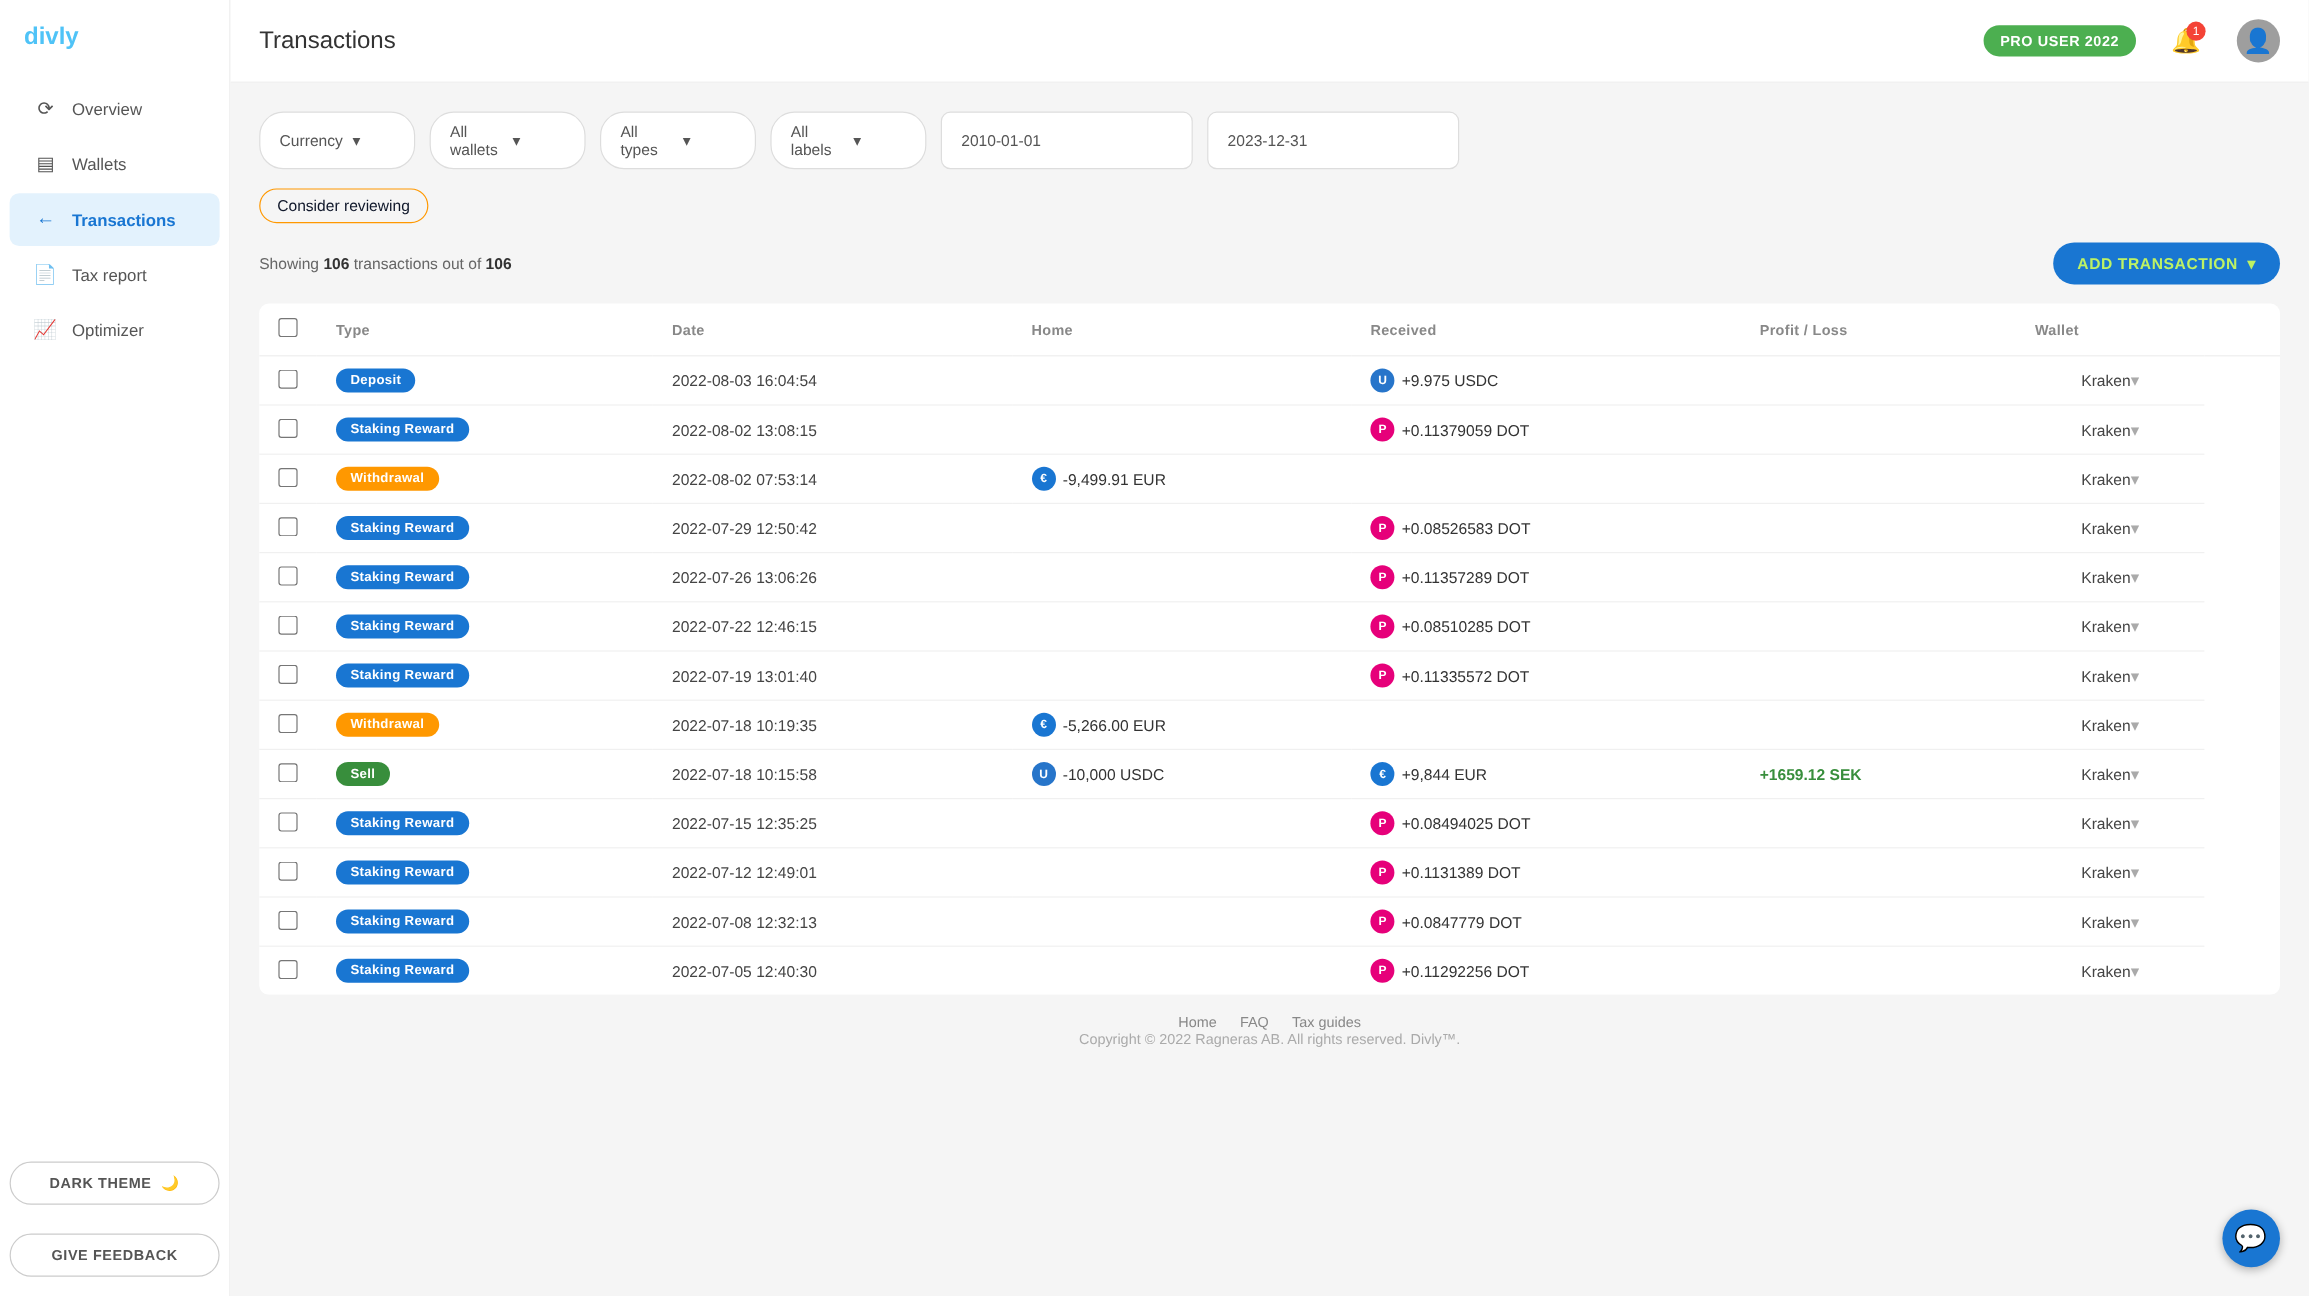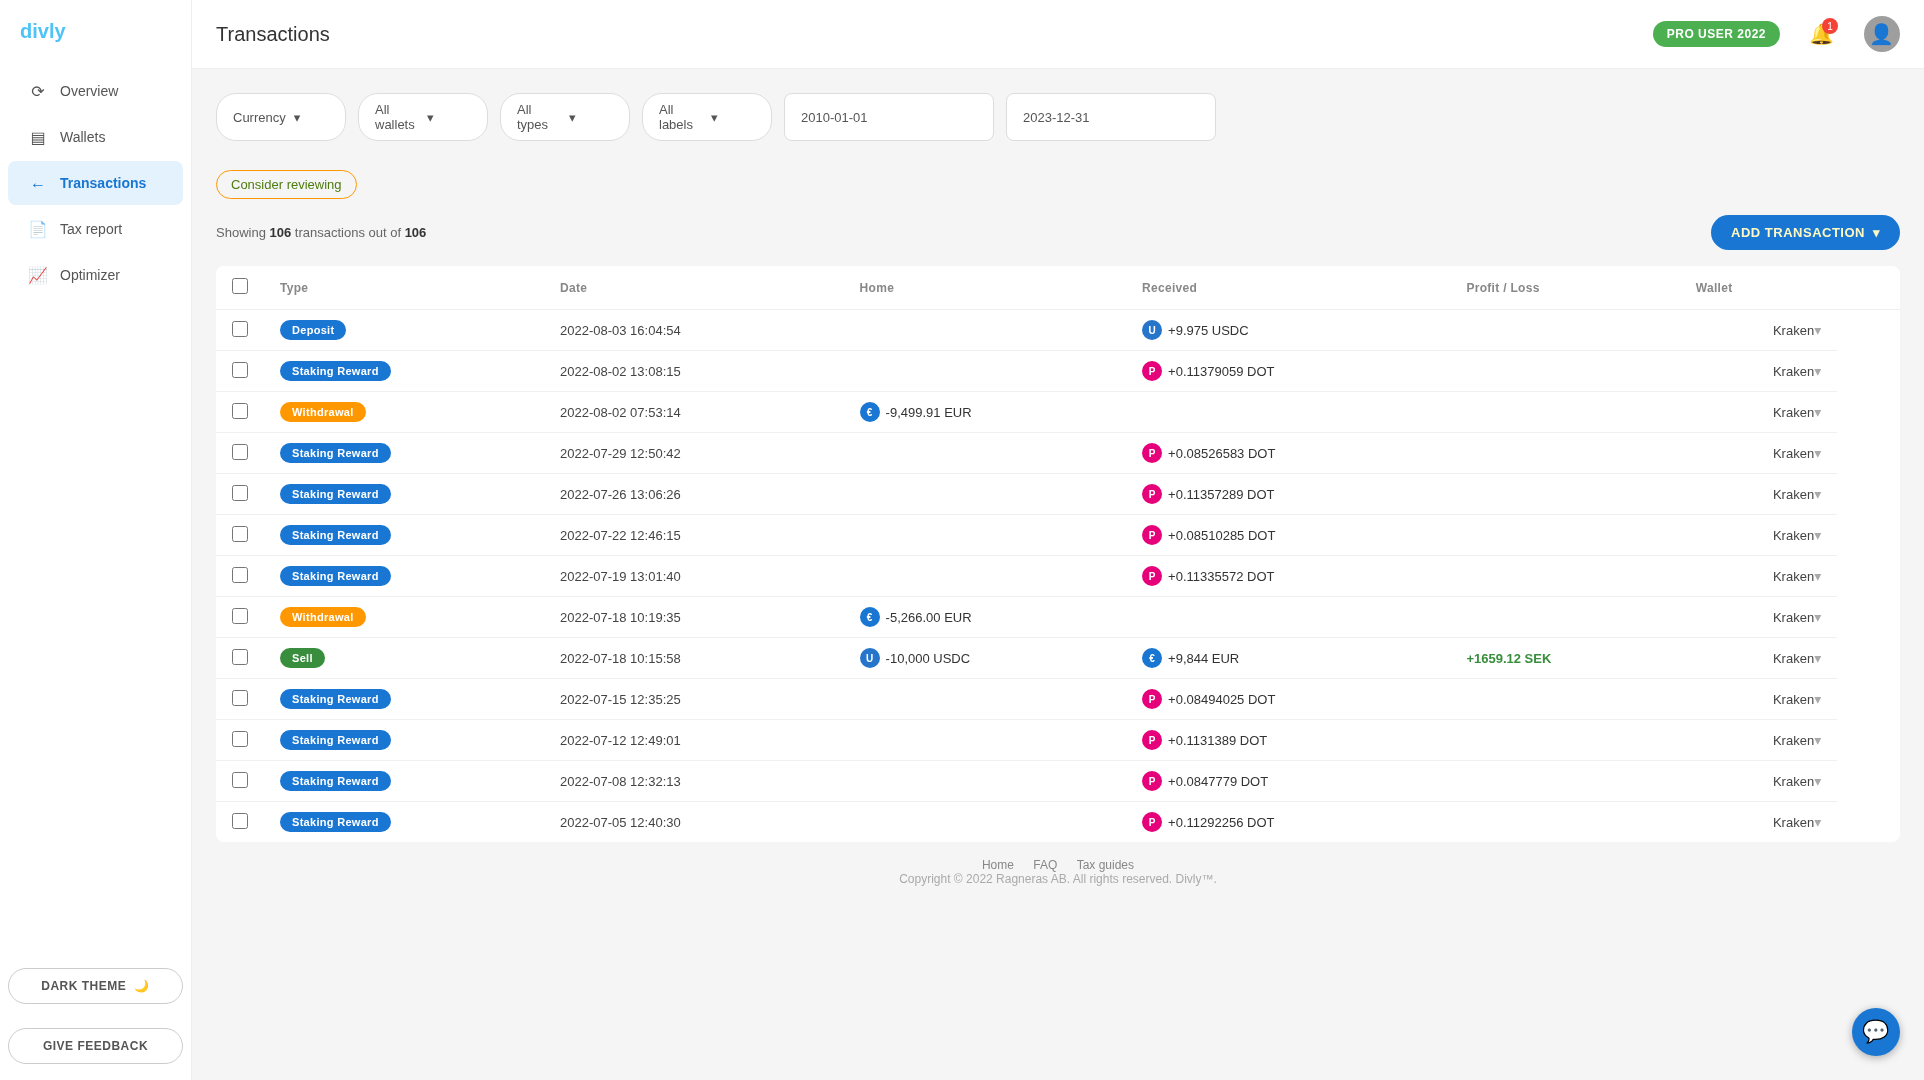--- a/index.html
+++ b/index.html
@@ -85,31 +85,31 @@
     }
     .filter-select span { flex: 1; }
     .date-input {
       padding: 8px 16px; border: 1px solid #ddd; border-radius: 8px;
       background: #fff; font-size: 13px; color: #555; min-width: 150px;
     }
 
     
     .consider-reviewing {
       display: inline-block; padding: 6px 14px; border: 1.5px solid #ff9800;
-      border-radius: 20px; color: #4d7c0f; font-size: 13px; margin-bottom: 16px; cursor: pointer; margin-top: 13px;
+      border-radius: 20px; color: #0f172a; font-size: 13px; margin-bottom: 16px; cursor: pointer;
     }
 
     
     .tx-actions {
       display: flex; align-items: center; justify-content: space-between; margin-bottom: 16px;
     }
     .tx-count { font-size: 13px; color: #666; }
     .tx-count strong { color: #333; }
     .add-tx-btn {
-      background: #1976d2; color: #fef9c3; border: none; padding: 10px 20px;
+      background: #1976d2; color: #bef264; border: none; padding: 10px 20px;
       border-radius: 20px; cursor: pointer; font-size: 13px; font-weight: 600;
       display: flex; align-items: center; gap: 8px; letter-spacing: 0.5px;
     }
 
     
     .table-container { background: #fff; border-radius: 8px; overflow: hidden; }
     table { width: 100%; border-collapse: collapse; }
     thead tr { border-bottom: 1px solid #eee; }
     th {
       padding: 12px 16px; text-align: left; font-size: 12px;
@@ -141,21 +141,21 @@
       align-items: center; justify-content: center; font-size: 10px; font-weight: bold; color: #fff; flex-shrink: 0;
     }
     .coin-usdc { background: #2775ca; }
     .coin-dot { background: #e6007a; }
     .coin-eur { background: #1976d2; }
 
     
     .row-expand { color: #aaa; cursor: pointer; font-size: 14px; }
 
     
-    .wallet-col { display: flex; align-items: center; justify-content: flex-end; }
+    .wallet-col { display: flex; align-items: center; justify-content: center; }
 
     
     input[type="checkbox"] { width: 16px; height: 16px; cursor: pointer; }
 
     
     .footer { text-align: center; padding: 16px; font-size: 12px; color: #aaa; background: #f5f5f5; }
     .footer a { color: #888; text-decoration: none; margin: 0 8px; }
 
     
     .chat-btn {

